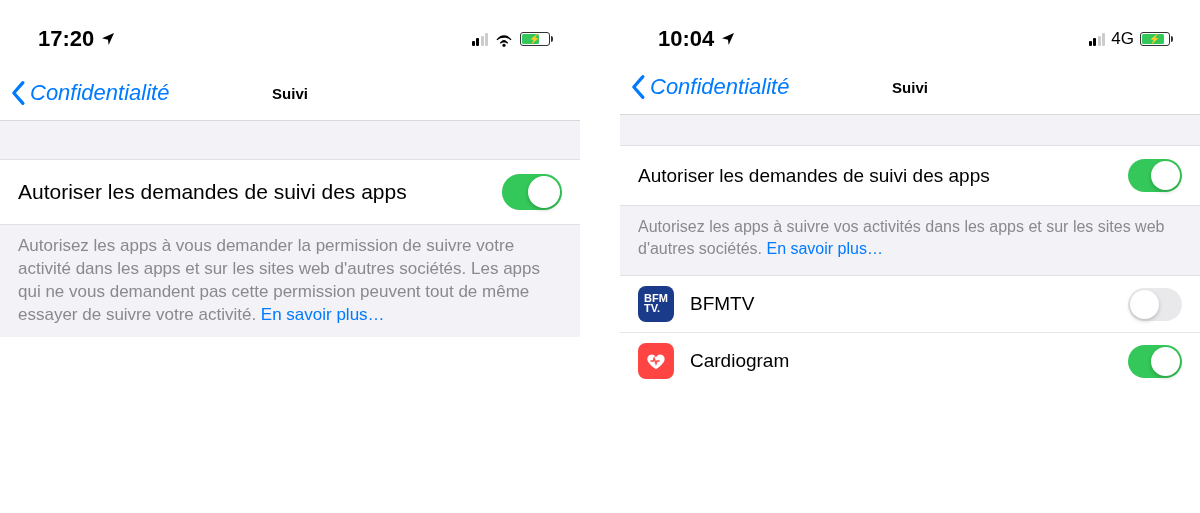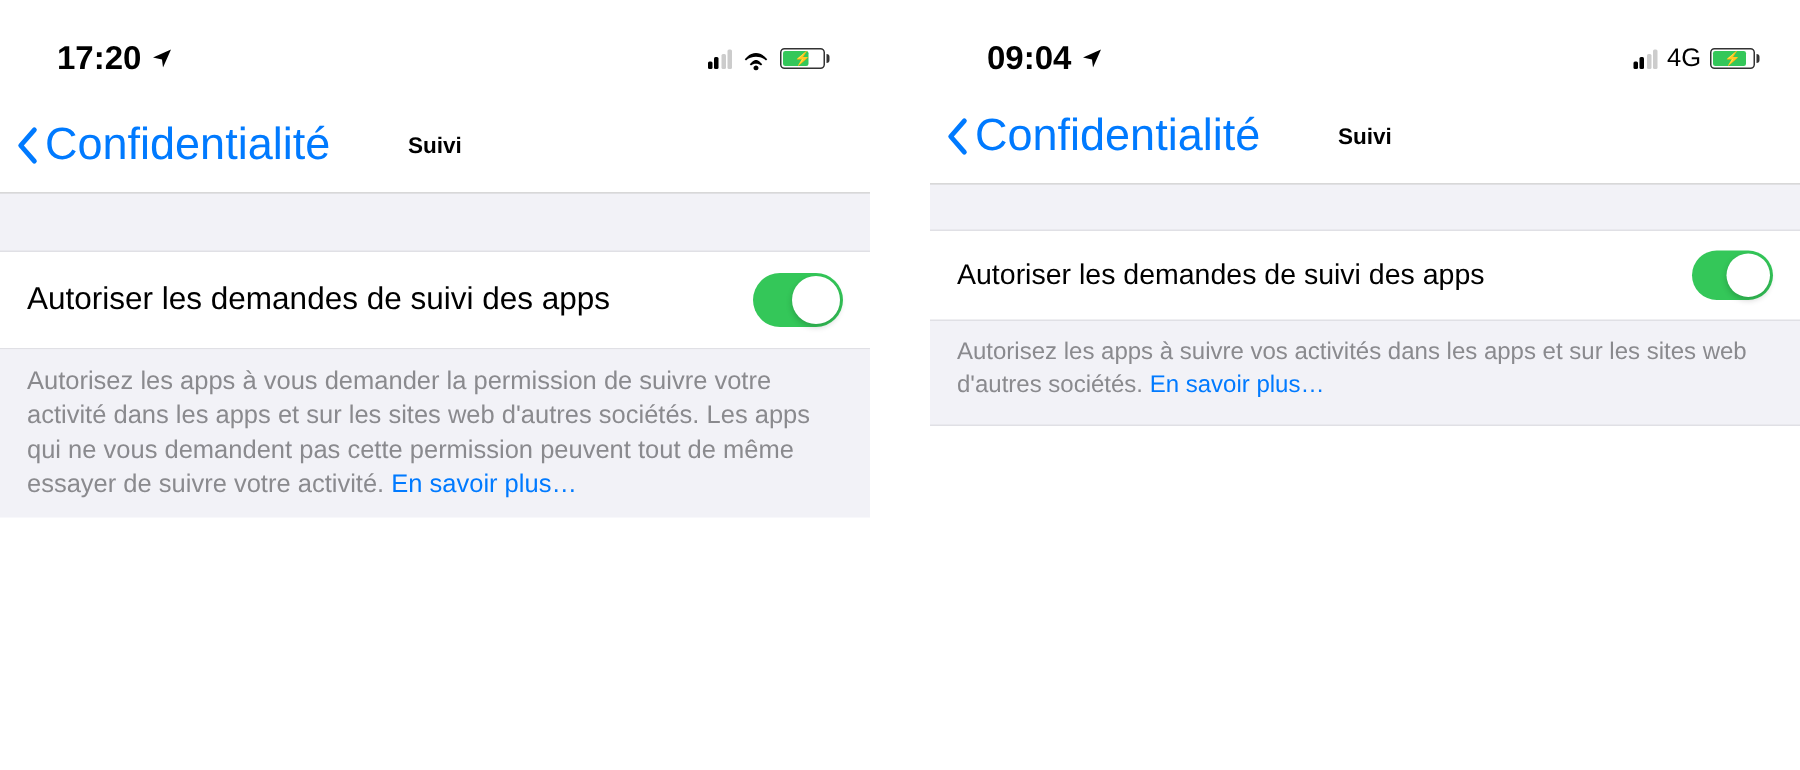--- a/index.html
+++ b/index.html
@@ -38,23 +38,24 @@
       align-items: center;
       padding: 10px 16px 14px 10px;
       position: relative;
       border-bottom: 1px solid #d8d8d8;
     }
     .phone-right .nav-bar { border-bottom: 1px solid #d8d8d8; margin-top: -6px; }
     .back-link {
       display: flex;
       align-items: center;
       color: #007aff;
-      font-size: 30px;
+      font-size: 22px;
       gap: 2px;
       cursor: pointer;
+      font-style: italic;
     }
     .chevron-left { width: 18px; height: 26px; }
     .nav-title {
       position: absolute;
       left: 50%;
       transform: translateX(-50%);
       font-size: 15px;
       font-weight: 600;
     }
 
@@ -202,21 +203,21 @@
   </div>
 
   <div class="footer-text">
     <span>Autorisez les apps à vous demander la permission de suivre votre activité dans les apps et sur les sites web d'autres sociétés. Les apps qui ne vous demandent pas cette permission peuvent tout de même essayer de suivre votre activité. </span><span class="footer-link">En savoir plus…</span>
   </div>
 </div>
 
 <div class="phone phone-right">
   <div class="status-bar">
     <div class="status-left">
-      <span>09:04</span>
+      <span>10:04</span>
       <svg class="loc-icon" viewBox="0 0 24 24">
           <path fill="#000" d="M3 11 L21 3 L13 21 L12 13 Z"></path>
         </svg>
     </div>
     <div class="status-right">
       <span class="sig-bars">
           <span></span>
           <span></span>
           <span></span>
           <span></span>
@@ -244,14 +245,29 @@
   <div class="row">
     <span class="row-label">Autoriser les demandes de suivi des apps</span>
     <span class="toggle on"></span>
   </div>
 
   <div class="footer-text">
     <span>Autorisez les apps à suivre vos activités dans les apps et sur les sites web d'autres sociétés. </span><span class="footer-link">En savoir plus…</span>
   </div>
 
   <div>
+    <div class="app-row">
+      <div class="app-icon icon-bfmtv">BFM<br>TV.</div>
+      <span class="app-name">BFMTV</span>
+      <span class="toggle off"></span>
+    </div>
+    <div class="app-row">
+      <div class="app-icon icon-cardiogram">
+        <svg viewBox="0 0 24 24" width="22" height="22">
+            <path fill="#fff" d="M12 21s-7-4.5-9-9c-1.5-3.5 1-7 4.5-7 2 0 3.5 1.5 4.5 3 1-1.5 2.5-3 4.5-3 3.5 0 6 3.5 4.5 7-2 4.5-9 9-9 9z"></path>
+            <path stroke="#ff4444" stroke-width="1.5" fill="none" d="M6 12h3l1-3 2 6 1-3h3"></path>
+          </svg>
+      </div>
+      <span class="app-name">Cardiogram</span>
+      <span class="toggle on"></span>
+    </div>
   </div>
 </div>
 
 </body></html>

